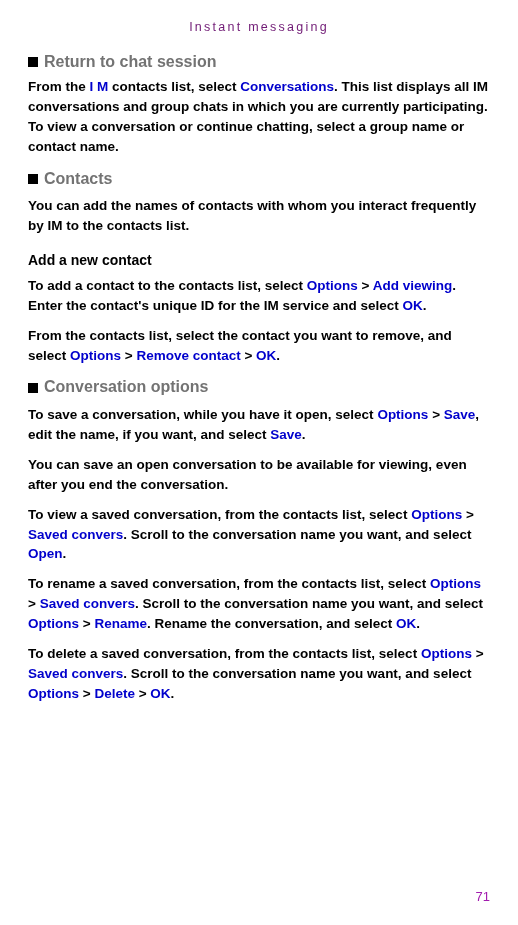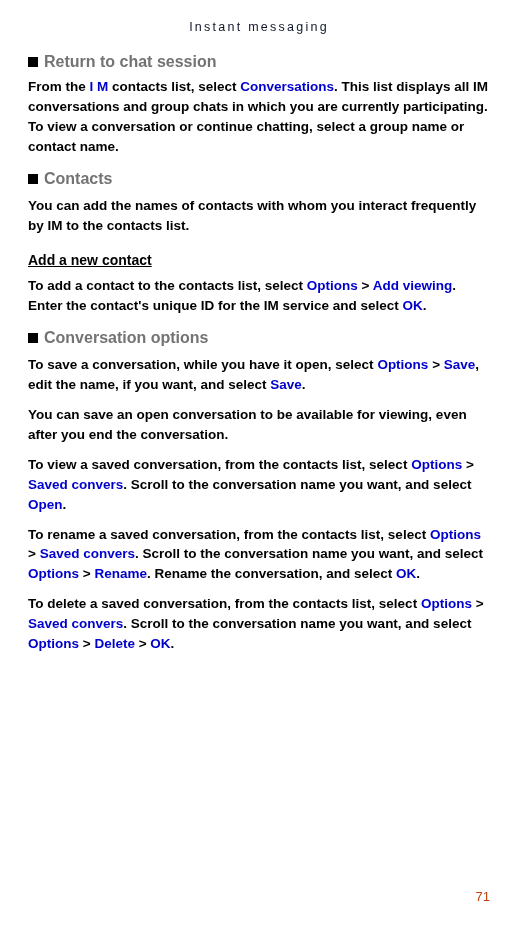--- a/index.html
+++ b/index.html
@@ -21,21 +21,21 @@
 
     .page-container {
       padding: 18px 28px 40px 28px;
     }
 
     .page-header {
       text-align: center;
       letter-spacing: 0.18em;
       font-size: 12.5px;
       font-weight: normal;
-      color: #0f172a;
+      color: #701a75;
       margin-bottom: 14px;
       font-family: 'Arial', sans-serif;
     }
 
     .section-heading {
       display: flex;
       align-items: center;
       gap: 6px;
       margin-bottom: 6px;
       margin-top: 10px;
@@ -65,31 +65,30 @@
     }
 
     .link-blue {
       color: #0000cc;
     }
 
     .subsection-heading {
       font-size: 14px;
       font-weight: bold;
       color: #000;
-      text-decoration: underline;
       margin-top: 14px;
       margin-bottom: 5px;
     }
 
     .page-number {
       position: absolute;
       bottom: 18px;
       right: 28px;
       font-size: 13px;
-      color: #c2410c;
+      color: #a21caf;
     }
 
     .top-divider {
       margin-bottom: 4px;
     }
   </style>
 </head>
 <body>
 
 <div class="page-container">
@@ -114,20 +113,23 @@
     You can add the names of contacts with whom you interact frequently by IM to the contacts list.
   </p>
 
   <div class="subsection-heading">
     <span>Add a new contact</span>
   </div>
   <p class="body-text">
     To add a contact to the contacts list, select <span class="link-blue">Options</span> &gt; <span class="link-blue">Add viewing</span>. Enter the contact's unique ID for the IM service and select <span class="link-blue">OK</span>.
   </p>
 
+  <p class="body-text">
+    From the contacts list, select the contact you want to remove, and select <span class="link-blue">Options</span> &gt; <span class="link-blue">Remove contact</span> &gt; <span class="link-blue">OK</span>.
+  </p>
 
   <div class="section-heading">
     <span class="bullet-square"></span>
     <span class="section-heading-text">Conversation options</span>
   </div>
 
   <p class="body-text">
     To save a conversation, while you have it open, select <span class="link-blue">Options</span> &gt; <span class="link-blue">Save</span>, edit the name, if you want, and select <span class="link-blue">Save</span>.
   </p>
 

